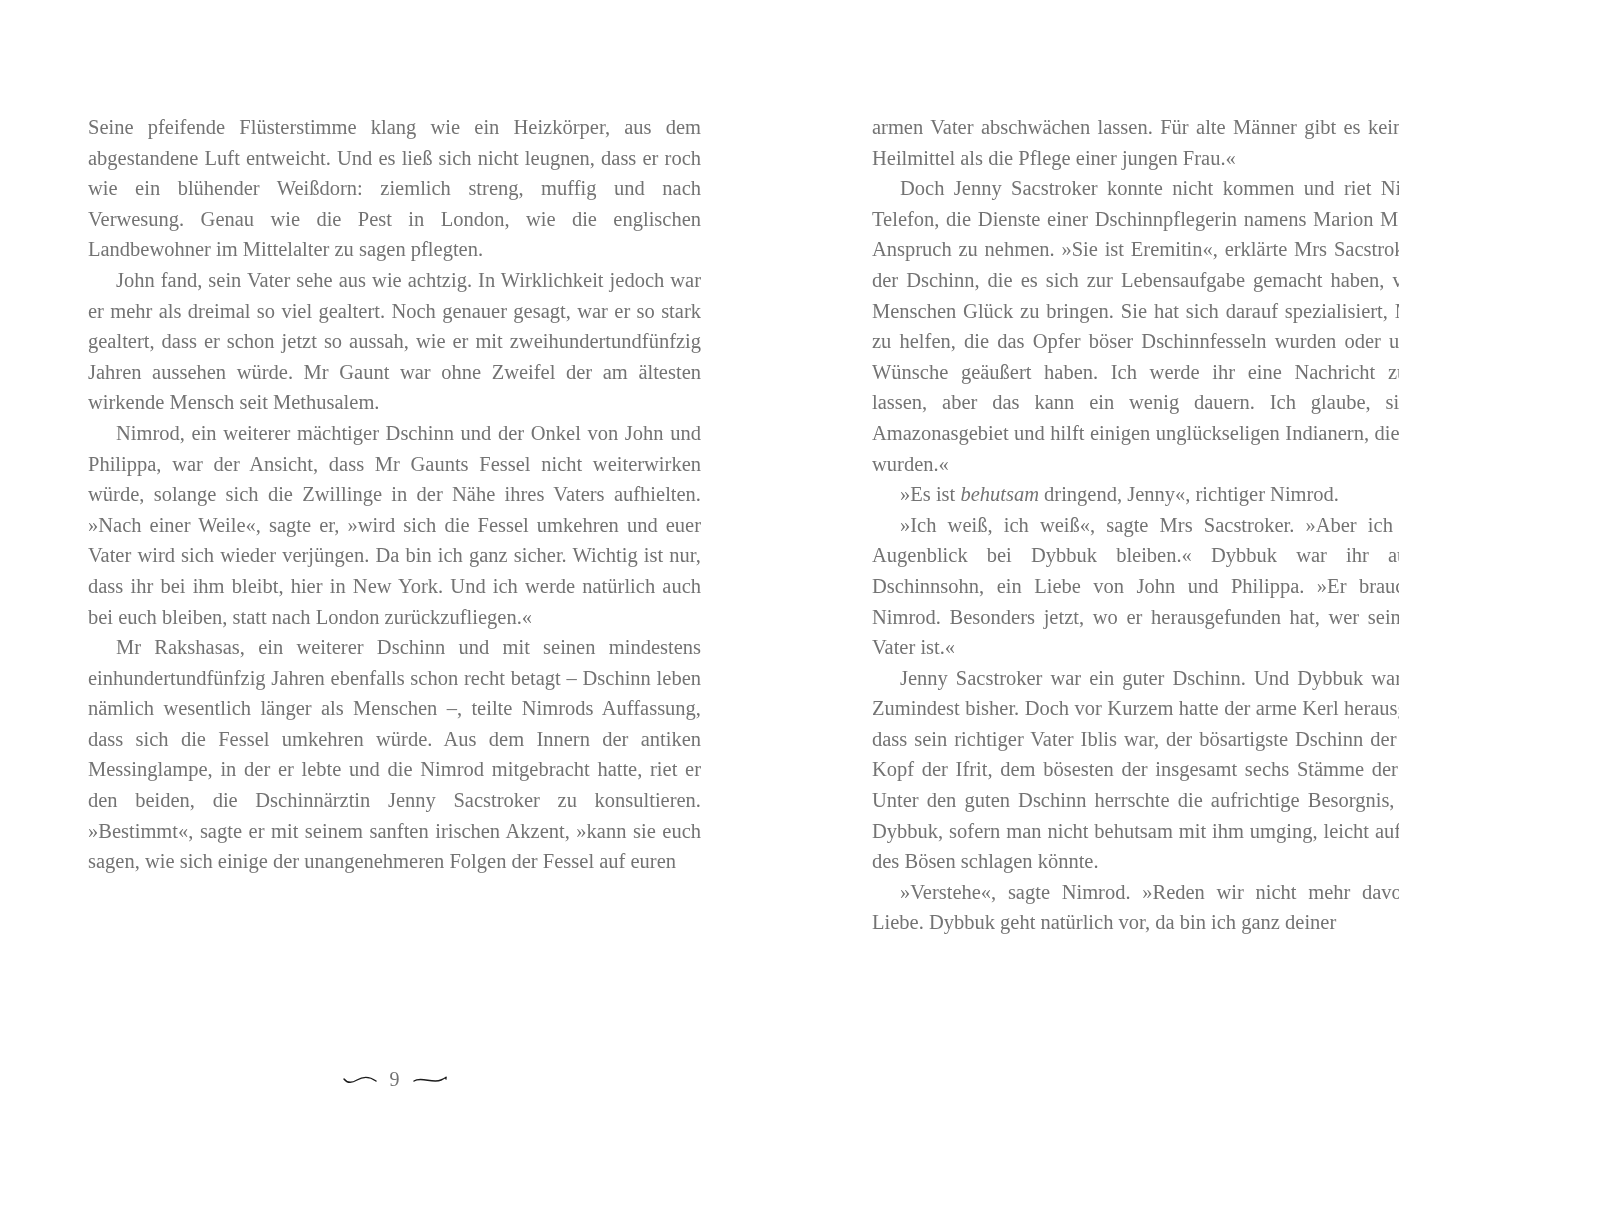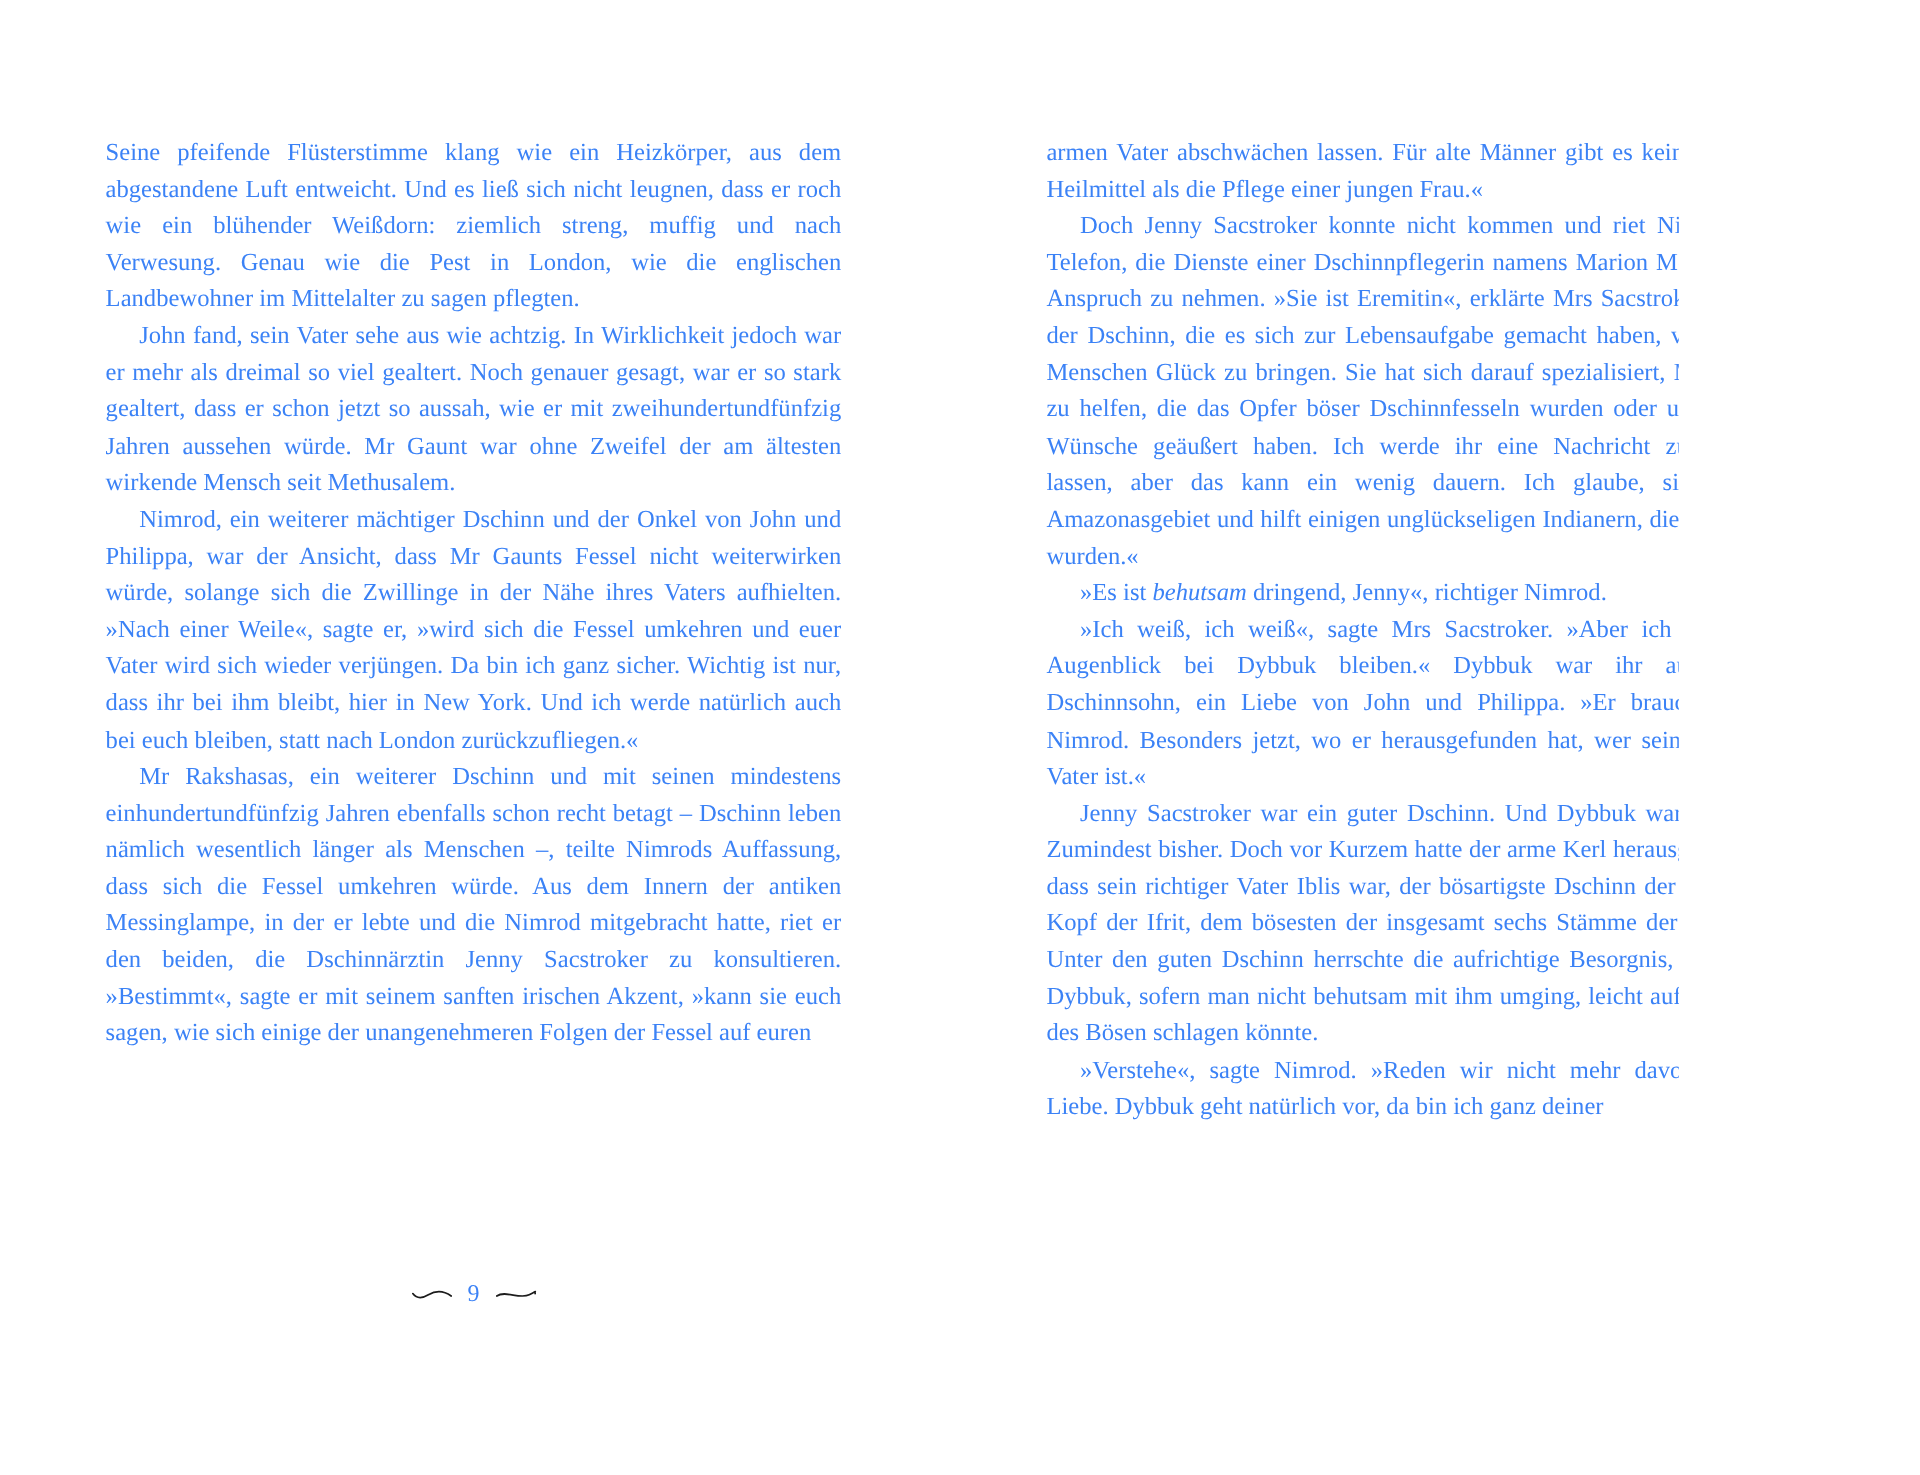--- a/index.html
+++ b/index.html
@@ -6,21 +6,21 @@
     margin: 0;
     padding: 0;
     background: #ffffff;
   }
   .spread {
     position: relative;
     width: 1399px;
     height: 1229px;
     background: #ffffff;
     font-family: "Liberation Serif", "DejaVu Serif", serif;
-    color: #3b82f6;
+    color: #737373;
     overflow: hidden;
   }
   .page-text {
     position: absolute;
     top: 112px;
     font-size: 20.5px;
     line-height: 30.6px;
   }
   .page-text.left  { left: 88px;  width: 613px; }
   .page-text.right { left: 872px; width: 607px; }

